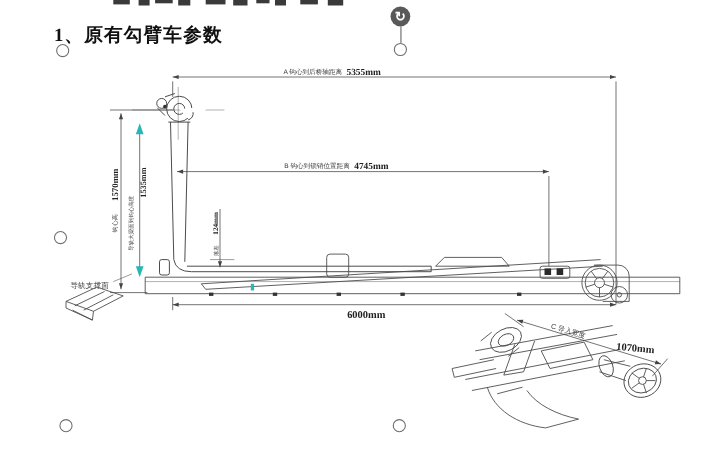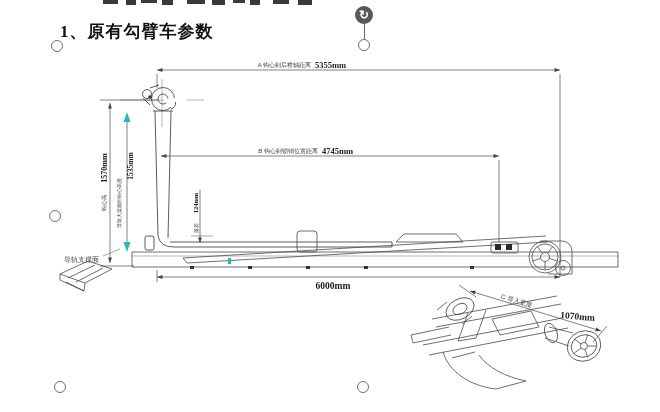--- a/index.html
+++ b/index.html
@@ -2,21 +2,21 @@
 <html><head>
 <meta charset="utf-8">
 <style>
   html,body{margin:0;padding:0;background:#fff;}
   .page{position:relative;width:660px;height:412px;background:#ffffff;overflow:hidden;
         font-family:"Liberation Sans",sans-serif;}
   
   .frag{position:absolute;top:0;left:0;height:8px;width:660px;}
   .frag span{position:absolute;top:0;background:#3a3a3a;display:block;}
   
-  .title{position:absolute;left:60px;top:20px;color:#111;
+  .title{position:absolute;left:49px;top:20px;color:#111;
          font-family:"Liberation Serif",serif;font-weight:bold;font-size:17px;
          letter-spacing:1px;white-space:nowrap;}
   .title .num{font-family:"Liberation Serif",serif;}
   
   .handle{position:absolute;width:12px;height:12px;border:1.3px solid #6f6f6f;
           border-radius:50%;background:#fff;box-sizing:border-box;}
   .rot-handle{position:absolute;left:355px;top:6px;width:18px;height:18px;border-radius:50%;
           background:#595959;color:#fff;display:flex;align-items:center;justify-content:center;
           font-size:12px;line-height:1;font-weight:bold;}
   .rot-stem{position:absolute;left:363.5px;top:24px;width:1px;height:15px;background:#666;}

